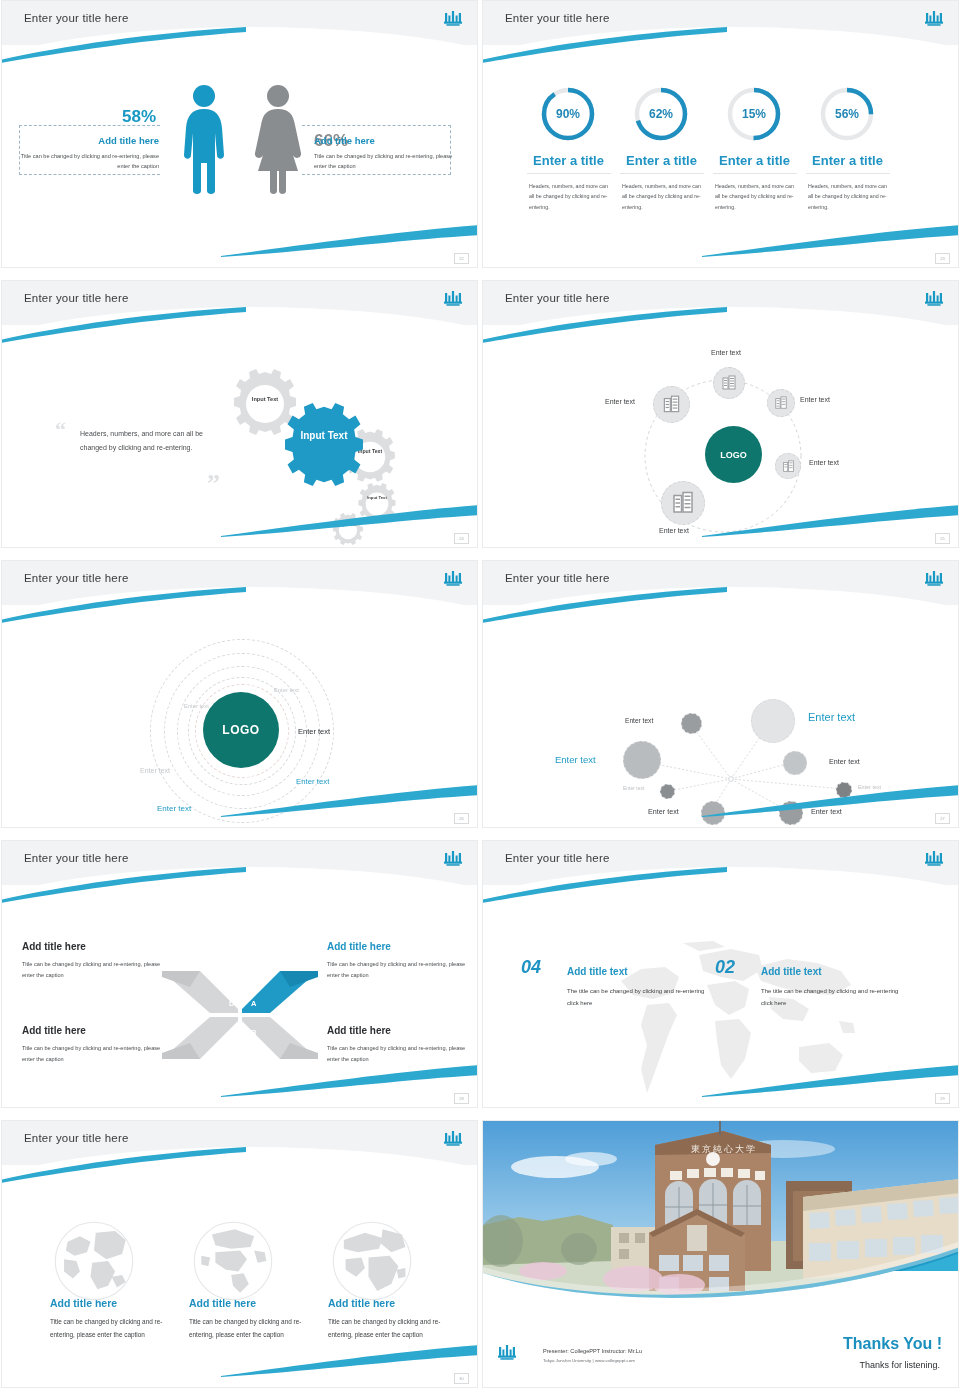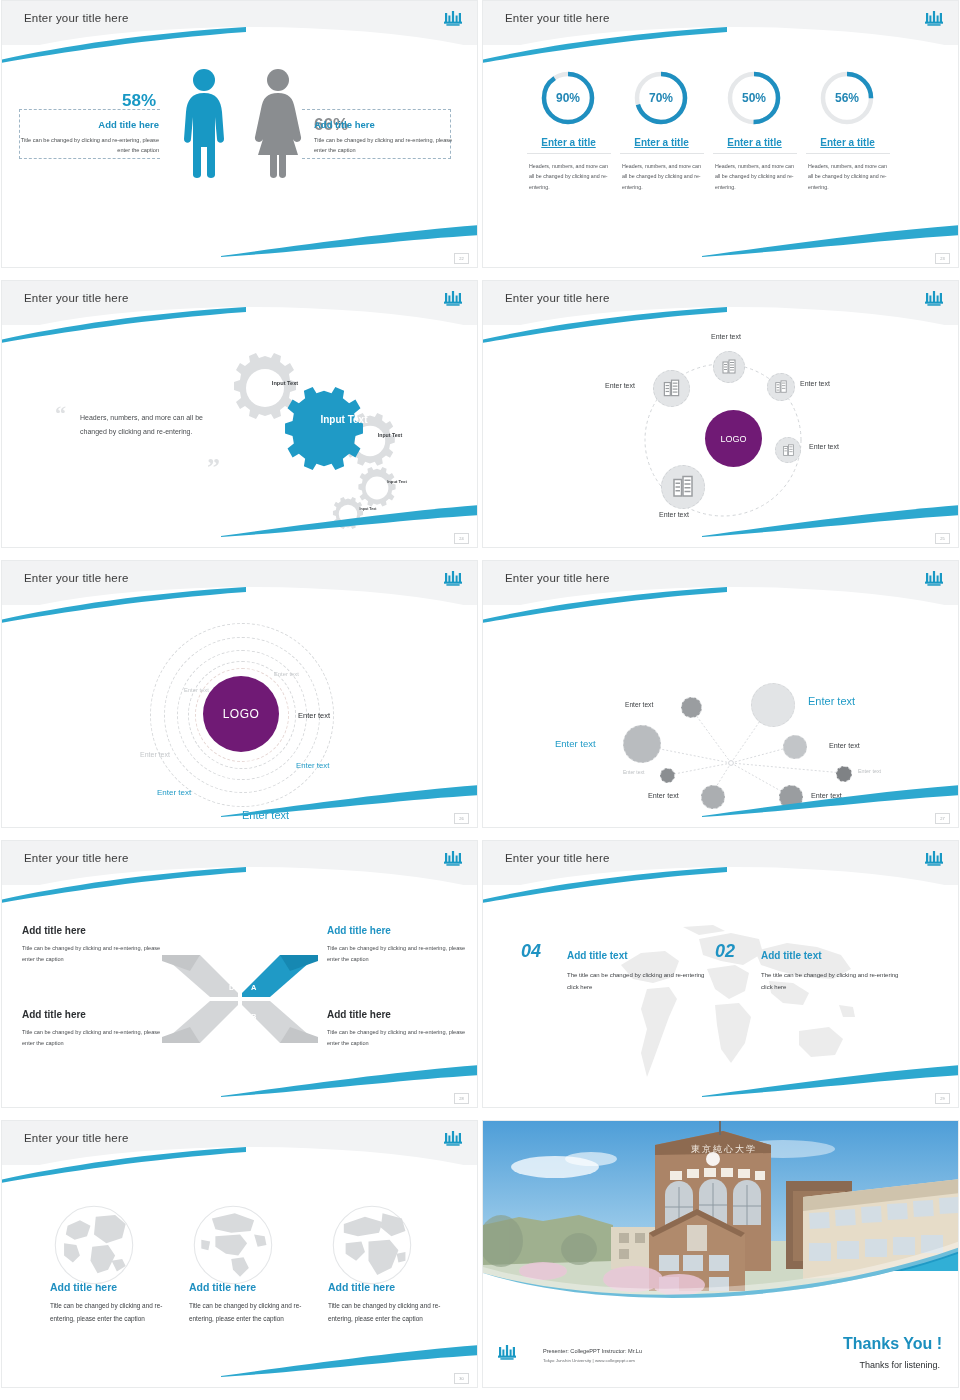--- a/index.html
+++ b/index.html
@@ -50,54 +50,54 @@
   .curve-br{
     position:absolute;right:-4px;bottom:10px;width:260px;height:34px;
     overflow:hidden;pointer-events:none;
   }
   .pgnum{
     position:absolute;right:8px;bottom:3px;
     width:13px;height:9px;border:1px solid #d8dadc;
     font-size:4px;line-height:9px;text-align:center;color:#a9adb0;
     background:#fff;
   }
-  .body{position:absolute;left:0;top:44px;width:100%;height:224px;}
+  .body{position:absolute;left:0;top:60px;width:100%;height:224px;}
   .s1-pct-l{position:absolute;left:120px;top:46px;font-size:17px;font-weight:bold;color:#1898c4;}
   .s1-pct-r{position:absolute;left:312px;top:46px;font-size:17px;font-weight:bold;color:#8a8d90;margin-top:24px;}
   .s1-t-l{position:absolute;left:37px;top:74px;width:120px;text-align:right;font-size:9.5px;font-weight:bold;color:#1b8fbe;}
   .s1-t-r{position:absolute;left:312px;top:74px;width:130px;font-size:9.5px;font-weight:bold;color:#1b8fbe;}
   .s1-d-l{position:absolute;left:17px;top:90px;width:140px;text-align:right;font-size:5.6px;line-height:1.85;color:#4b4e50;}
   .s1-d-r{position:absolute;left:312px;top:90px;width:140px;font-size:5.6px;line-height:1.85;color:#4b4e50;}
   .dashbox-l{position:absolute;left:17px;top:64px;width:140px;height:48px;border:1px dashed #9fb6c6;border-right:none;}
   .dashbox-r{position:absolute;left:300px;top:64px;width:148px;height:48px;border:1px dashed #9fb6c6;border-left:none;}
 
   
   .ring{position:absolute;width:58px;height:58px;}
   .ring .pctlbl{
     position:absolute;left:0;top:0;width:58px;height:58px;
     display:flex;align-items:center;justify-content:center;
     font-size:12px;font-weight:bold;color:#2387b5;
   }
   .s2-col{position:absolute;top:24px;width:95px;}
-  .s2-title{margin-top:68px;text-align:center;font-size:10px;font-weight:bold;color:#1f93c3;text-decoration:underline;}
+  .s2-title{margin-top:68px;text-align:center;font-size:13px;font-weight:bold;color:#1f93c3;}
   .s2-rule{margin:5px auto 0;width:84px;height:1px;background:#e2e4e6;}
   .s2-desc{margin-top:7px;padding:0 8px;font-size:5.3px;line-height:1.95;color:#53565a;}
 
   
   .quote-mark{position:absolute;font-family:"Liberation Serif",serif;color:#dfe1e3;font-weight:bold;}
   .s3-txt{position:absolute;left:78px;top:86px;width:140px;font-size:7px;line-height:2.05;color:#4a4d50;}
-  .gear-lbl{position:absolute;text-align:center;color:#3c3f42;font-weight:bold;line-height:1.15;margin-left:20px;}
+  .gear-lbl{position:absolute;text-align:center;color:#3c3f42;font-weight:bold;line-height:1.15;}
 
   
   .node{position:absolute;border-radius:50%;background:#e3e5e7;border:1px dashed #cfd2d5;
         display:flex;align-items:center;justify-content:center;}
   .node-lbl{position:absolute;font-size:7px;color:#3c3f42;white-space:nowrap;}
   .logo-circle{
-    position:absolute;border-radius:50%;background:#701a75;color:#fff;
-    display:flex;align-items:center;justify-content:center;font-weight:normal;
+    position:absolute;border-radius:50%;background:#0f766e;color:#fff;
+    display:flex;align-items:center;justify-content:center;font-weight:bold;
   }
 
   
   .orbit{position:absolute;border-radius:50%;border:1px dashed #d7d9db;}
   .o-lbl{position:absolute;white-space:nowrap;}
 
   
   .bubble{position:absolute;border-radius:50%;border:1px dashed #d5d7d9;}
   .b-lbl{position:absolute;white-space:nowrap;}
 
@@ -208,33 +208,33 @@
         <div class="s2-title">Enter a title</div>
         <div class="s2-rule"></div>
         <div class="s2-desc">Headers, numbers, and more can all be changed by clicking and re-entering.</div>
       </div>
       <div class="s2-col" style="left:131px">
         <div class="ring" style="left:18px;top:0">
           <svg width="58" height="58" viewBox="0 0 58 58">
               <circle cx="29" cy="29" r="24" fill="none" stroke="#e6e8ea" stroke-width="4.5"></circle>
               <circle cx="29" cy="29" r="24" fill="none" stroke="#1f8fc0" stroke-width="4.5" stroke-dasharray="105.6 45.2" transform="rotate(-90 29 29)"></circle>
             </svg>
-          <div class="pctlbl">70%</div>
+          <div class="pctlbl">62%</div>
         </div>
         <div class="s2-title">Enter a title</div>
         <div class="s2-rule"></div>
         <div class="s2-desc">Headers, numbers, and more can all be changed by clicking and re-entering.</div>
       </div>
       <div class="s2-col" style="left:224px">
         <div class="ring" style="left:18px;top:0">
           <svg width="58" height="58" viewBox="0 0 58 58">
               <circle cx="29" cy="29" r="24" fill="none" stroke="#e6e8ea" stroke-width="4.5"></circle>
               <circle cx="29" cy="29" r="24" fill="none" stroke="#1f8fc0" stroke-width="4.5" stroke-dasharray="75.4 75.4" transform="rotate(-90 29 29)"></circle>
             </svg>
-          <div class="pctlbl">50%</div>
+          <div class="pctlbl">15%</div>
         </div>
         <div class="s2-title">Enter a title</div>
         <div class="s2-rule"></div>
         <div class="s2-desc">Headers, numbers, and more can all be changed by clicking and re-entering.</div>
       </div>
       <div class="s2-col" style="left:317px">
         <div class="ring" style="left:18px;top:0">
           <svg width="58" height="58" viewBox="0 0 58 58">
               <circle cx="29" cy="29" r="24" fill="none" stroke="#e6e8ea" stroke-width="4.5"></circle>
               <circle cx="29" cy="29" r="24" fill="none" stroke="#1f8fc0" stroke-width="4.5" stroke-dasharray="37.7 113.1" transform="rotate(-90 29 29)"></circle>

